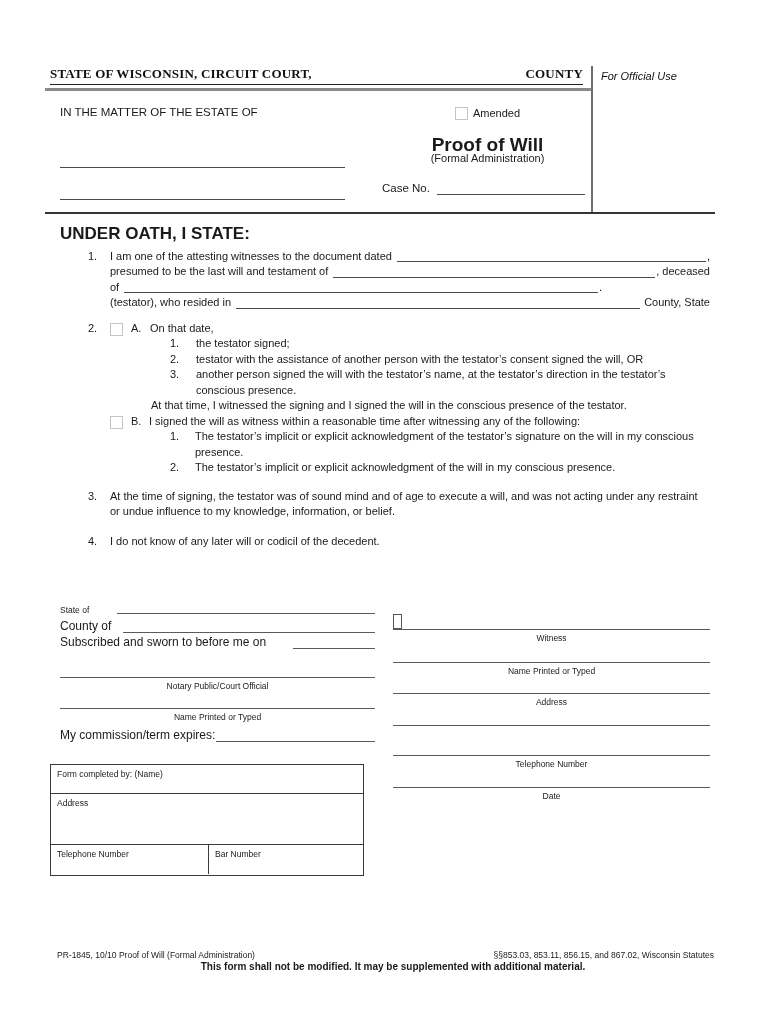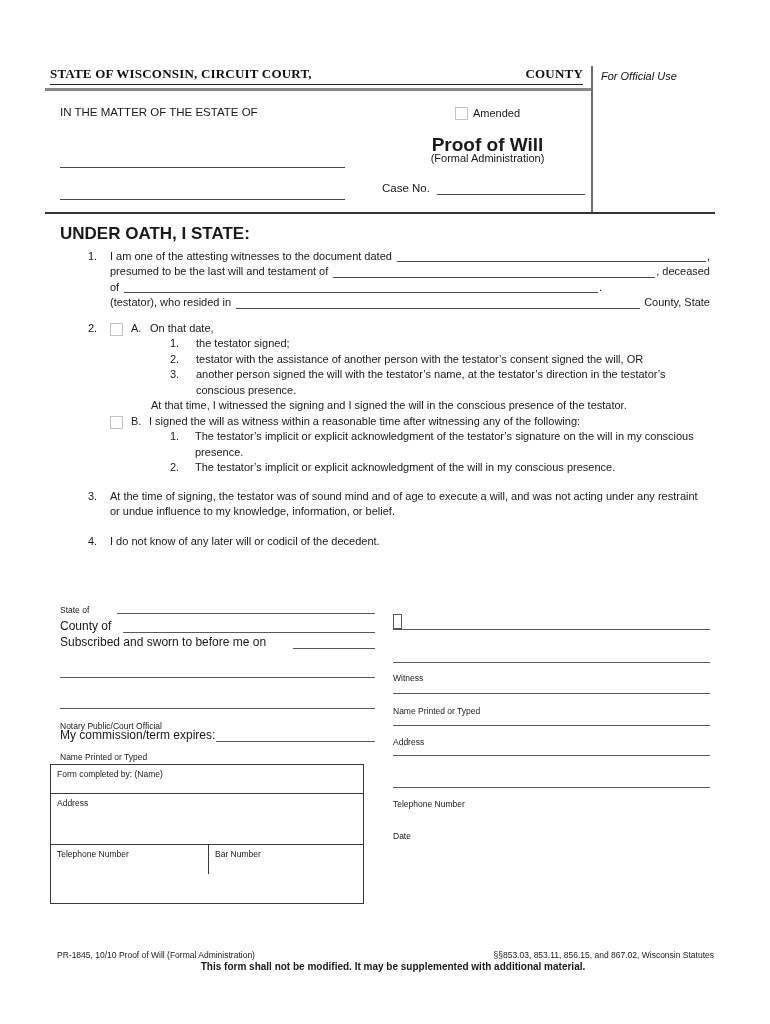--- a/index.html
+++ b/index.html
@@ -42,25 +42,25 @@
   .sublist { margin-left:60px; }
   .subitem { display:flex; }
   .subitem .snum { width:26px; flex:none; }
   .subitem .stext { flex:1; min-width:0; }
   .after-line { margin-left:41px; }
   .mt7 { margin-top:7px; } .mt10 { margin-top:10px; } .mt13 { margin-top:13px; } .mt14 { margin-top:14px; }
   
   .abs { position:absolute; }
   .small-label { font-size:8.5px; color:#1a1a1a; }
   .med-label { font-size:12px; }
-  .caption { position:absolute; text-align:left; font-size:8.5px;margin-top:40px; }
+  .caption { position:absolute; text-align:center; font-size:8.5px; }
   .sigline { position:absolute; height:1px; background:#5a5a5a; }
   .tofu { position:absolute; width:7px; height:13px; border:1px solid #555; background:#fff; }
   
-  .comp-box { position:absolute; left:50px; top:764px; width:314px; height:140px; border:1.5px solid #3a3a3a; box-sizing:border-box; font-size:8.5px; }
+  .comp-box { position:absolute; left:50px; top:764px; width:314px; height:112px; border:1.5px solid #3a3a3a; box-sizing:border-box; font-size:8.5px; }
   .comp-row1 { height:29px; border-bottom:1px solid #3a3a3a; box-sizing:border-box; padding:4px 0 0 6px; }
   .comp-row2 { height:51px; border-bottom:1px solid #3a3a3a; box-sizing:border-box; padding:4px 0 0 6px; }
   .comp-row3 { height:29px; display:flex; }
   .comp-cell-l { width:158px; border-right:1px solid #3a3a3a; box-sizing:border-box; padding:4px 0 0 6px; }
   .comp-cell-r { flex:1; padding:4px 0 0 6px; }
   
   .footer-left { position:absolute; left:57px; top:950px; font-size:8.5px; }
   .footer-right { position:absolute; right:56px; top:950px; font-size:8.5px; }
   .footer-center { position:absolute; left:0; top:961px; width:770px; text-align:center; font-weight:bold; font-size:10px;padding-left:8px; }
 </style>

